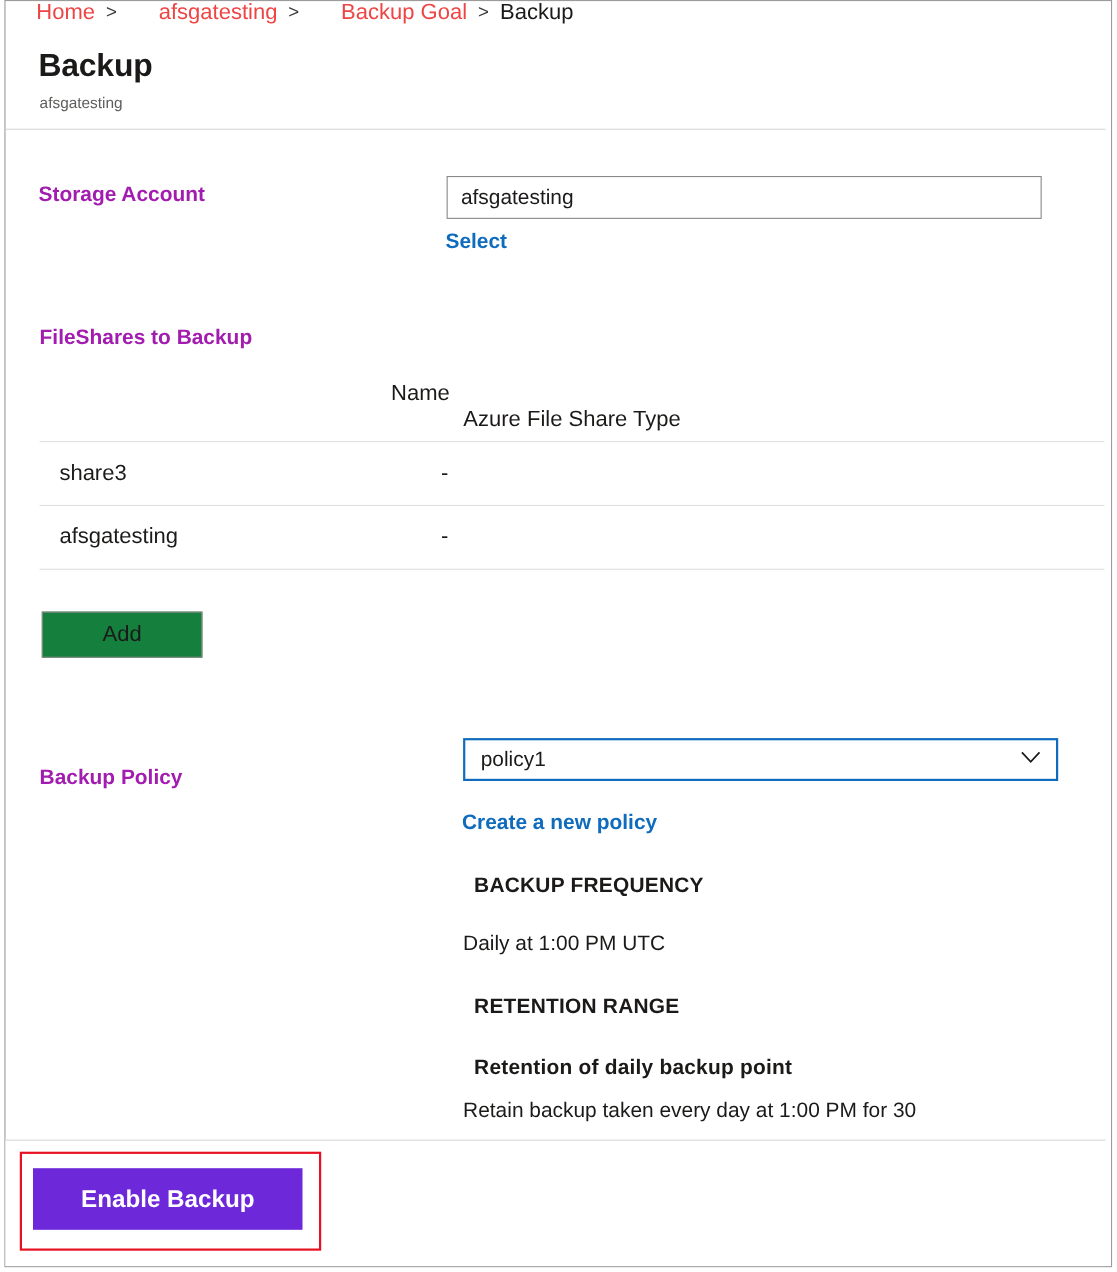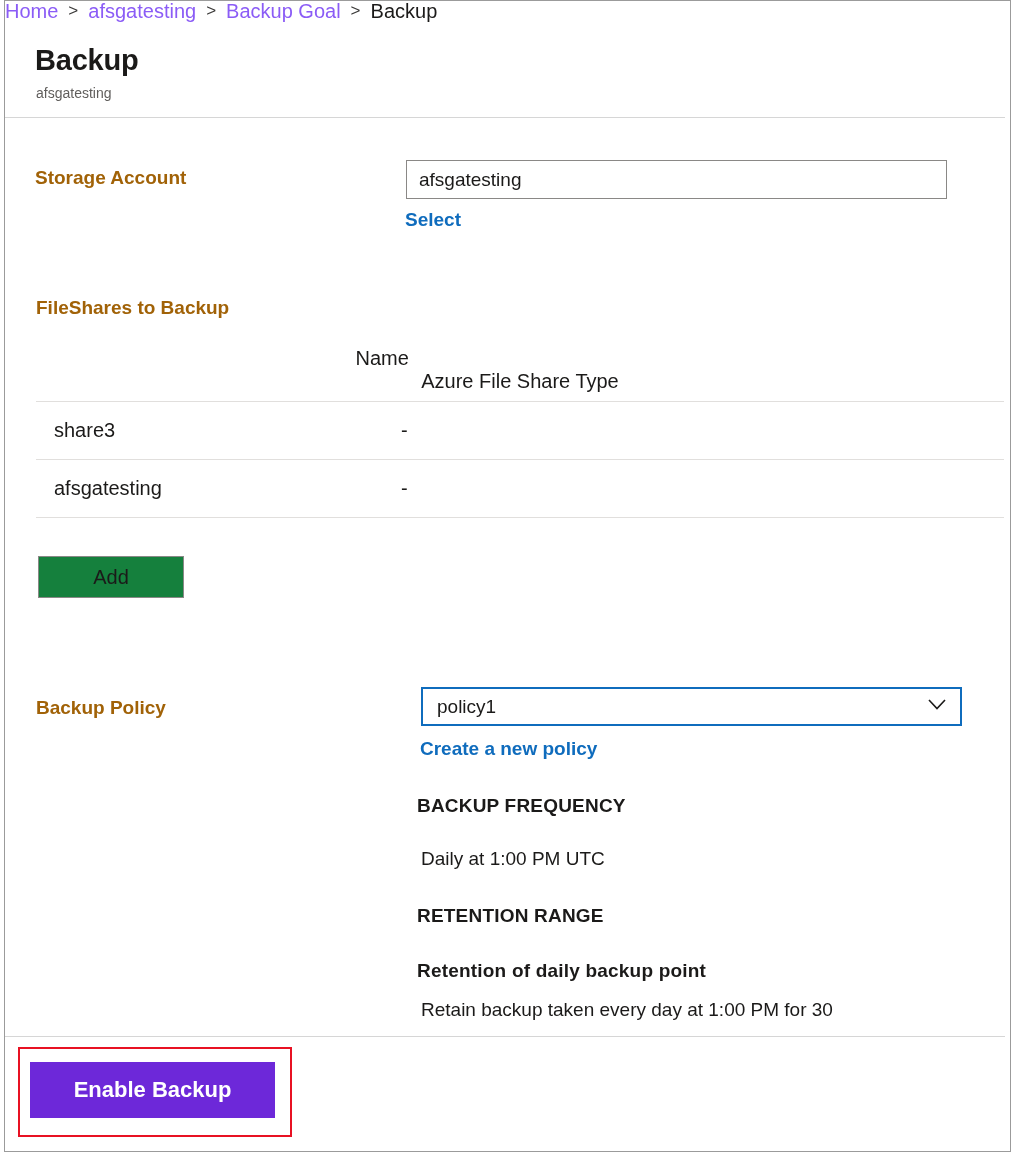--- a/index.html
+++ b/index.html
@@ -37,23 +37,24 @@
     position: absolute;
     left: 5px;
     top: -4px;
     height: 30px;
     display: flex;
     align-items: center;
     font-size: 20px;
     white-space: nowrap;
   }
   .breadcrumb a {
-    color: #8b5cf6;
+    color: #ef4444;
     text-decoration: none;
     cursor: pointer;
+    margin-left: 28px;
   }
   .breadcrumb .sep {
     color: #3b3a39;
     margin: 0 10px;
     font-size: 17px;
   }
   .breadcrumb .current {
     color: #1b1a19;
   }
 
@@ -90,21 +91,21 @@
     left: 5px;
     top: 119px;
     width: 1000px;
     height: 916px;
     overflow: hidden;
   }
 
   .label-strong {
     font-size: 19px;
     font-weight: 700;
-    color: #a16207;
+    color: #a21caf;
   }
 
   
   .storage-label {
     position: absolute;
     left: 30px;
     top: 48px;
   }
   .storage-input {
     position: absolute;
@@ -194,21 +195,21 @@
 
   
   .policy-label {
     position: absolute;
     left: 31px;
     top: 578px;
   }
   .policy-select-wrap {
     position: absolute;
     left: 416px;
-    top: 568px;
+    top: 552px;
     width: 541px;
     height: 39px;
   }
   .policy-select {
     width: 100%;
     height: 100%;
     box-sizing: border-box;
     border: 2px solid #0f6cbd;
     background: #ffffff;
     font-family: "Liberation Sans", sans-serif;
@@ -229,21 +230,21 @@
     pointer-events: none;
   }
   .create-policy-link {
     position: absolute;
     left: 415px;
     top: 619px;
   }
 
   .detail-head {
     position: absolute;
-    left: 412px;
+    left: 426px;
     font-size: 19px;
     font-weight: 700;
     color: #1b1a19;
     letter-spacing: 0.2px;
   }
   .detail-text {
     position: absolute;
     left: 416px;
     font-size: 19px;
     color: #1b1a19;

